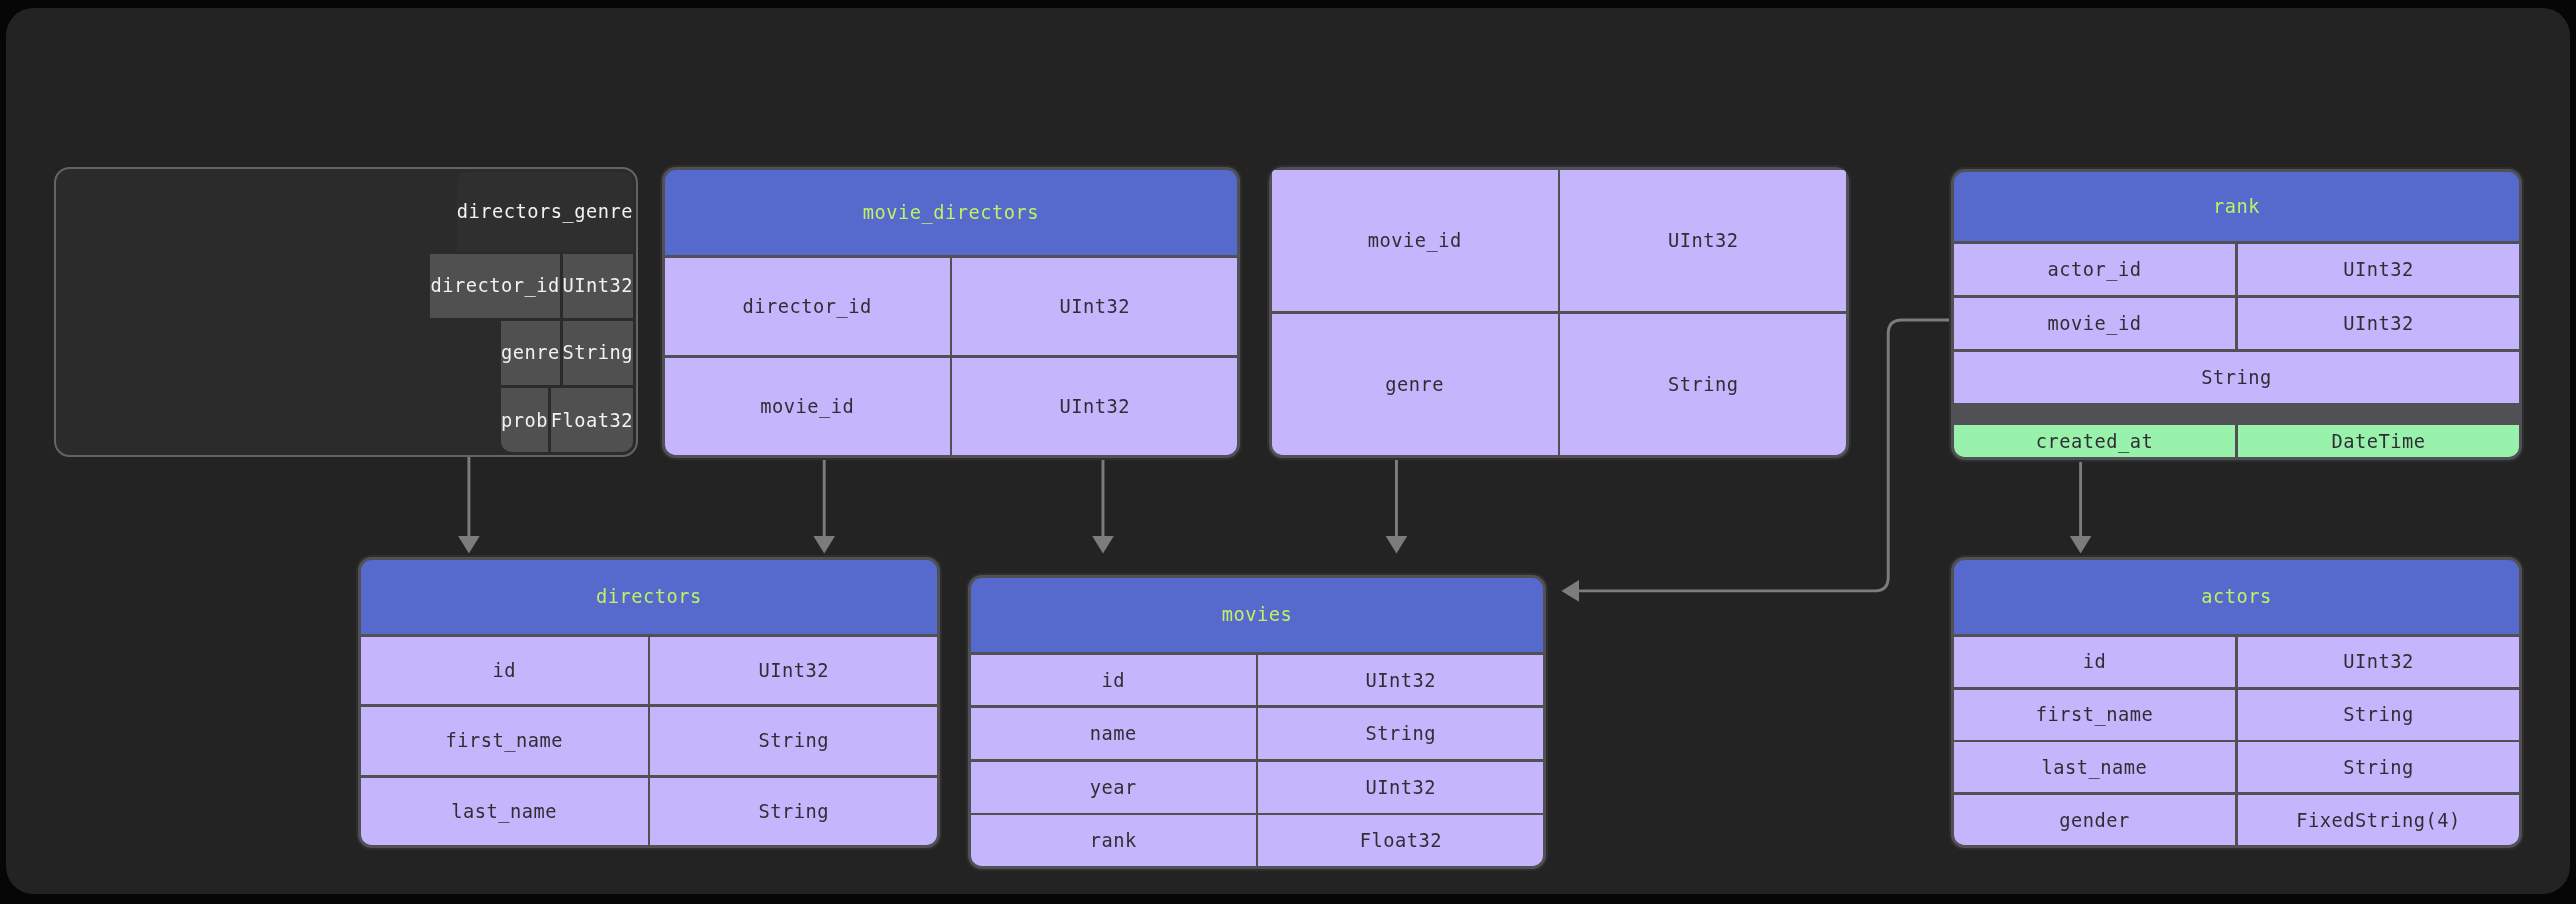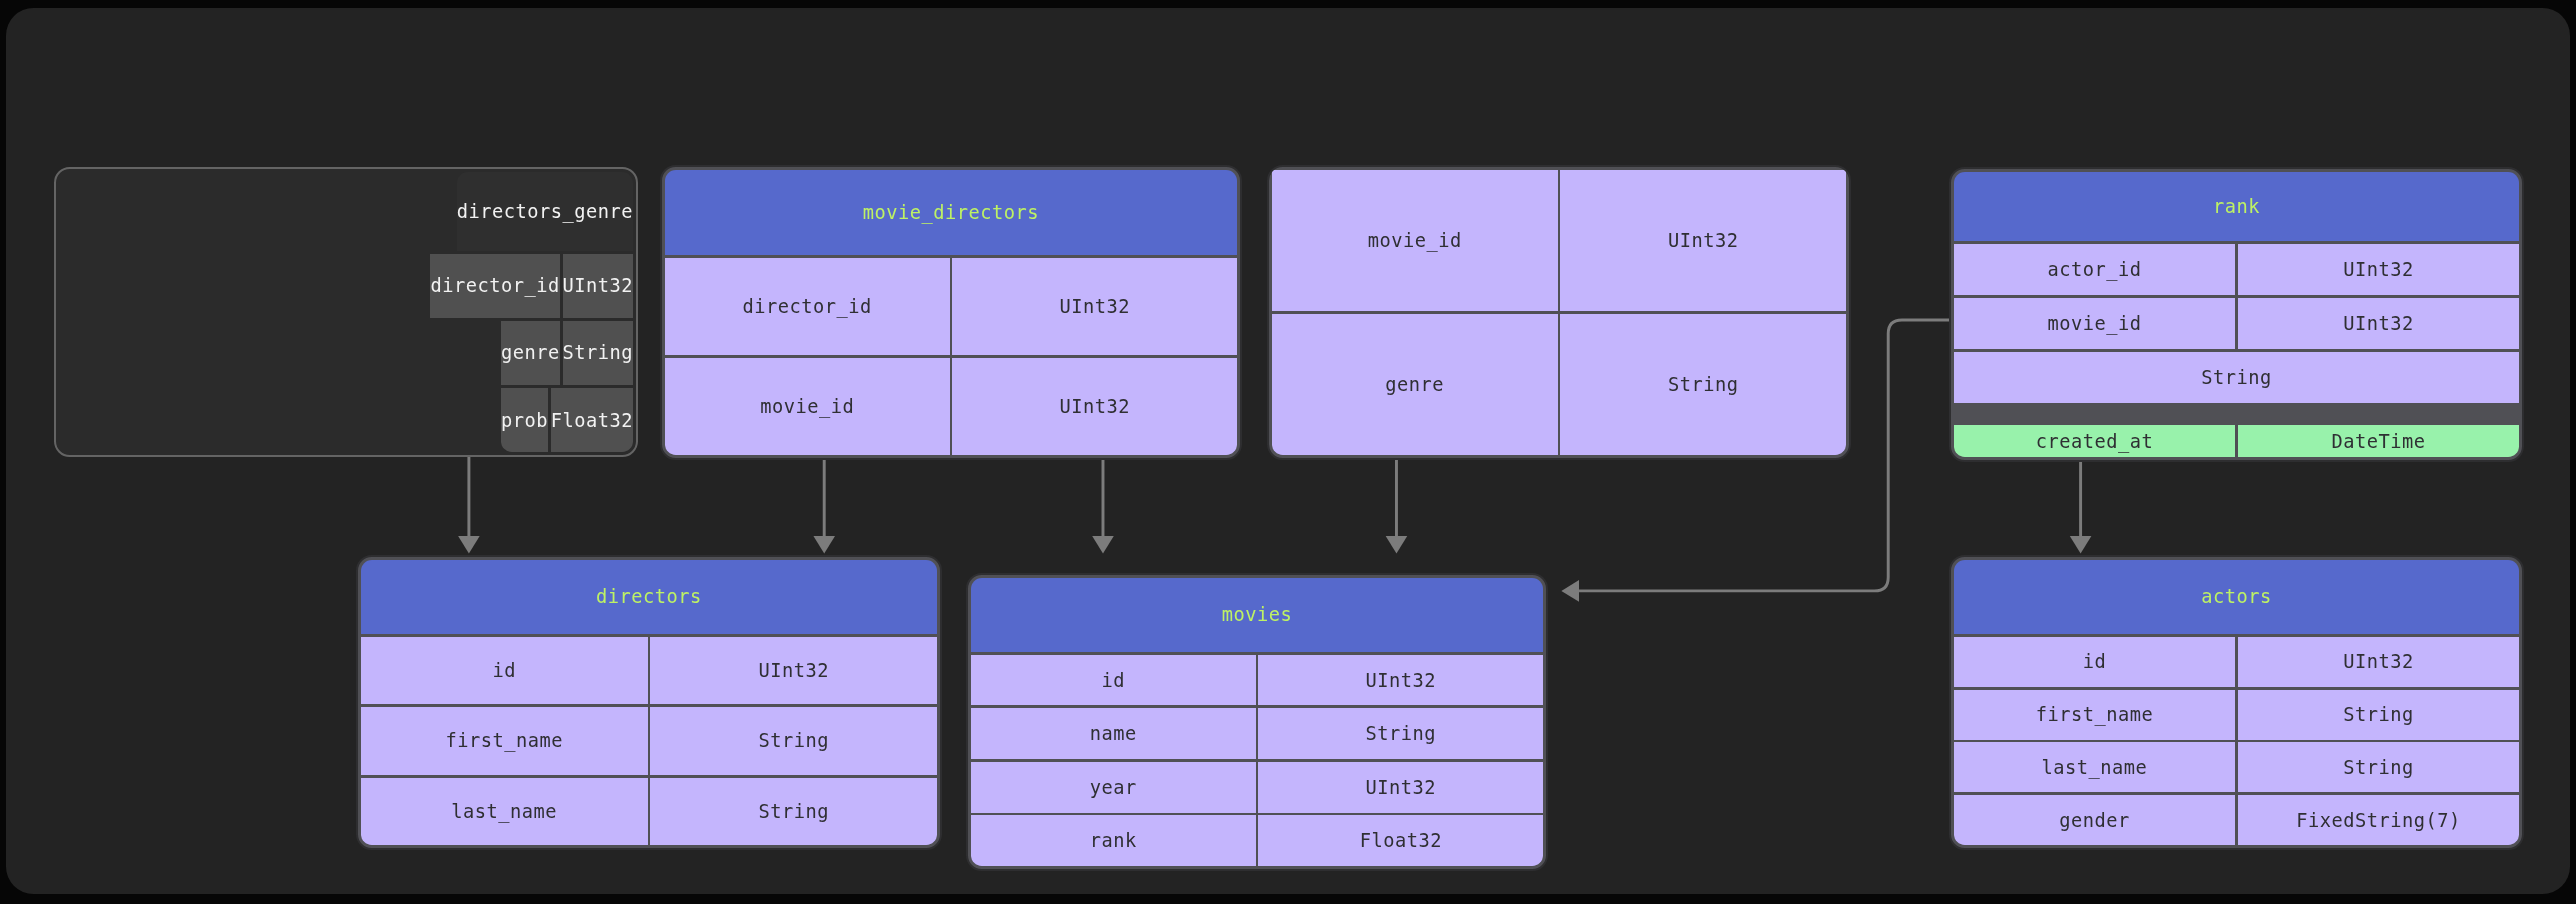--- a/index.html
+++ b/index.html
@@ -179,18 +179,18 @@
     <div class="row">
       <div class="cell">first_name</div>
       <div class="cell">String</div>
     </div>
     <div class="row">
       <div class="cell">last_name</div>
       <div class="cell">String</div>
     </div>
     <div class="row">
       <div class="cell">gender</div>
-      <div class="cell">FixedString(7)</div>
+      <div class="cell">FixedString(4)</div>
     </div>
   </div>
 
 </div>
 
 
 </body></html>

